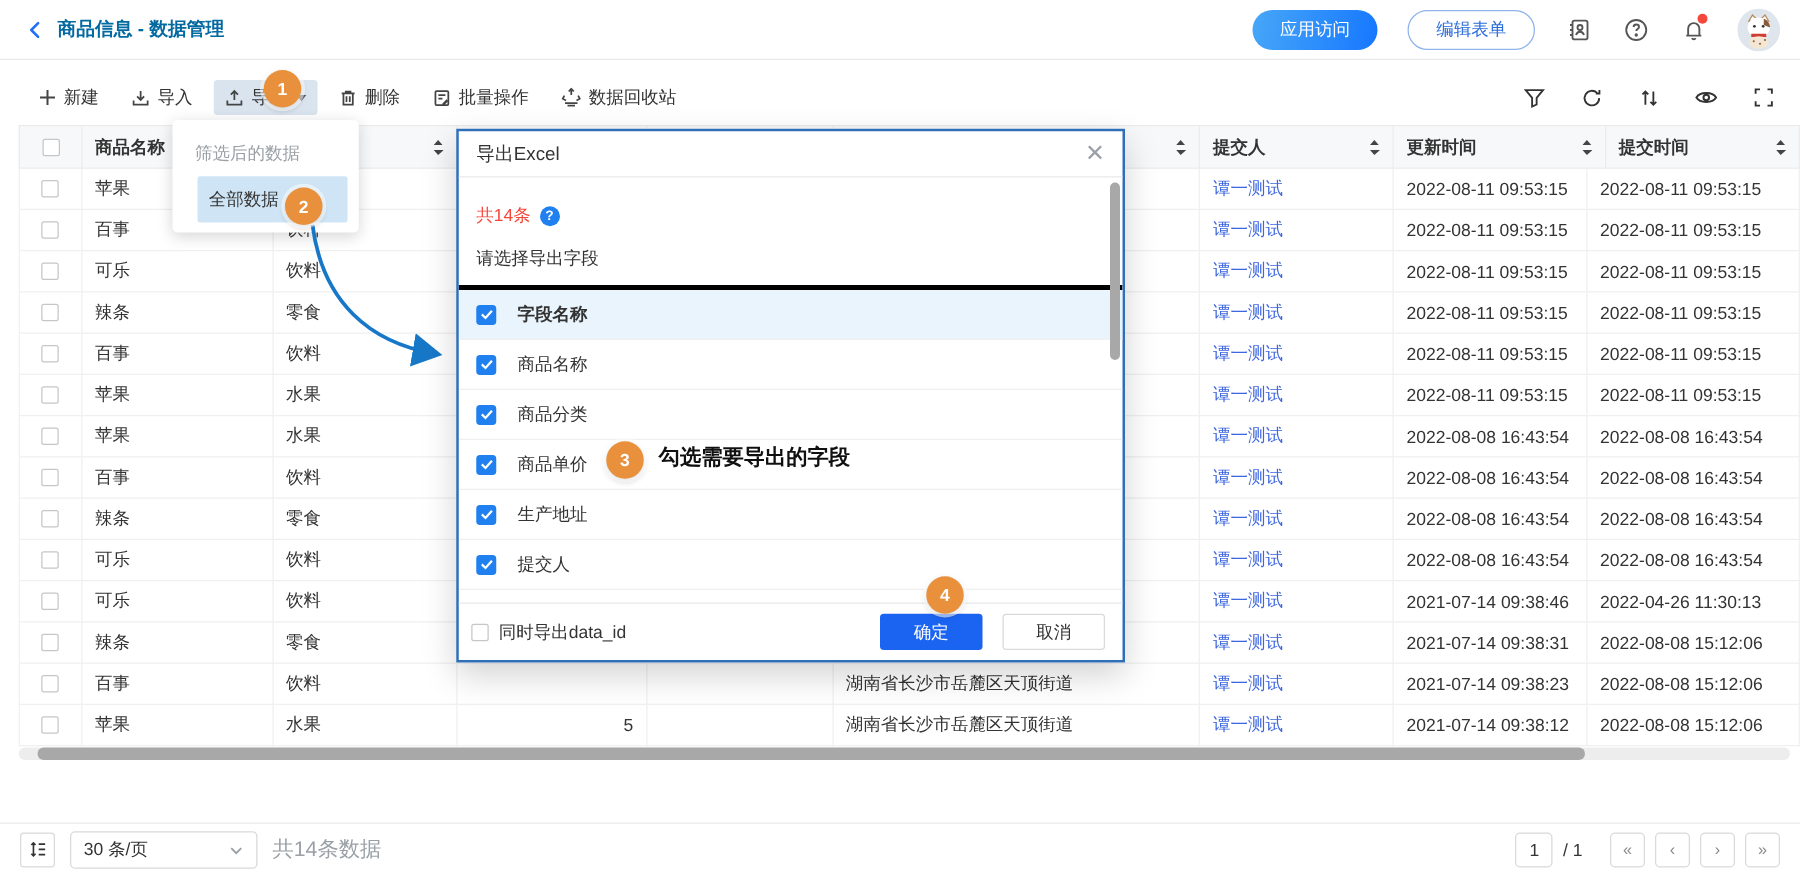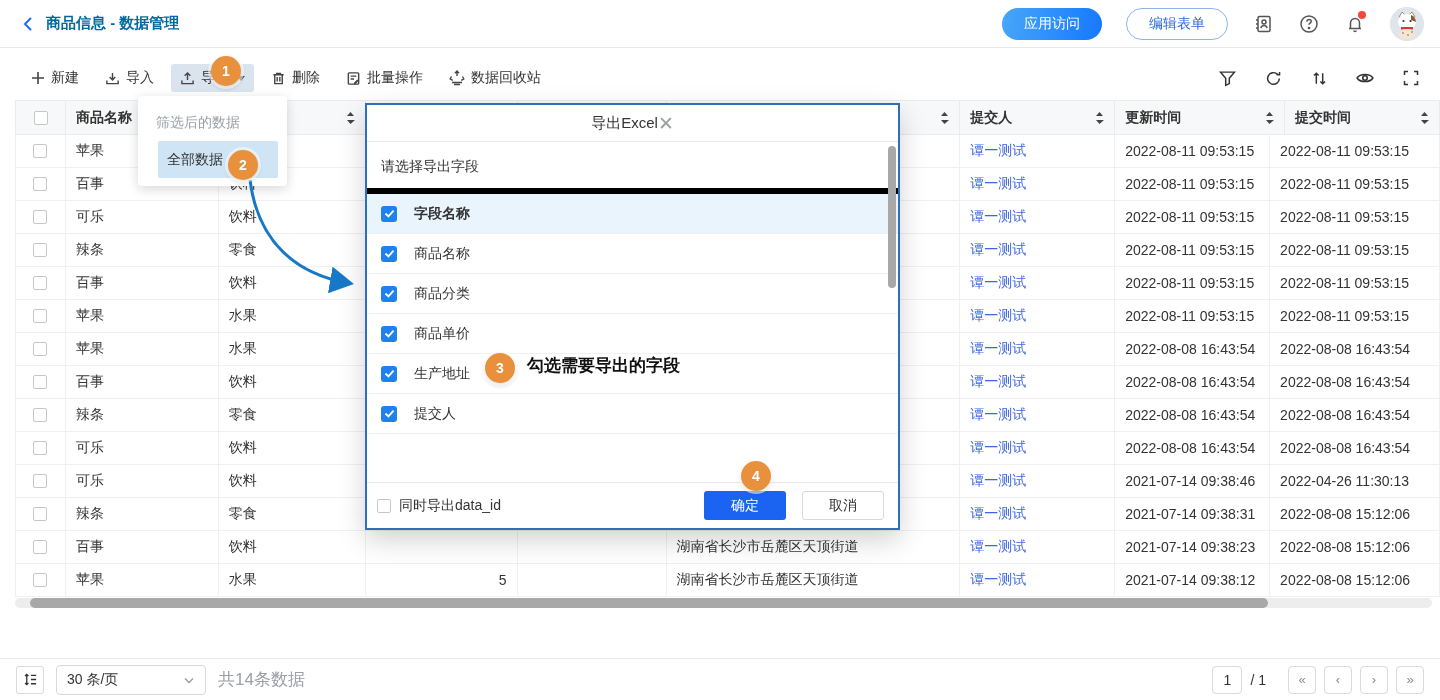--- a/index.html
+++ b/index.html
@@ -74,30 +74,30 @@
     box-shadow:0 3px 12px rgba(0,0,0,0.16); padding:8px 0; z-index:20; }
   .menu-item { height:37px; display:flex; align-items:center; margin:0 9px; padding:0 9px;
     font-size:14px; border-radius:2px; cursor:pointer; }
   .menu-item.disabled { color:#9aa0a6; }
   .menu-item.selected { background:#cfe5f5; color:#333;margin-left:20px; }
 
   
   .dialog { position:absolute; top:103px; left:365px; width:535px; height:427px; background:#fff;
     border:2px solid var(--dlgborder); box-shadow:0 10px 26px rgba(0,0,0,0.18); z-index:30; display:flex; flex-direction:column; }
   .dlg-header { height:37px; border-bottom:1px solid #e9e9e9; display:flex; align-items:center;
-    justify-content:center; padding:0 14px; flex:none; }
+    justify-content:space-between; padding:0 14px; flex:none; }
   .dlg-title { font-size:15px; color:#333; }
   .dlg-close { font-size:19px; color:#9aa0a6; cursor:pointer; line-height:1; }
   .dlg-body { position:relative; flex:1; padding:0 0 0 0; overflow:hidden; }
   .dlg-count-row { display:flex; align-items:center; gap:7px; margin:22px 14px 0; }
   .dlg-count { color:var(--red); font-size:14px; }
   .help-circle { width:16px; height:16px; border-radius:50%; background:var(--accent2); color:#fff;
     font-size:11px; font-weight:700; display:flex; align-items:center; justify-content:center; cursor:pointer; }
   .dlg-hint { margin:16px 14px 12px; font-size:14px; color:#333; }
-  .field-list { position:relative; border-top:6px solid #000000; }
+  .field-list { position:relative; border-top:4px solid #000000; }
   .field-row { height:40px; display:flex; align-items:center; gap:17px; padding:0 14px;
     border-bottom:1px solid #f0f0f0; }
   .field-row.first { background:#e9f4fd; }
   .field-row.first .field-label { font-weight:700; }
   .field-label { font-size:14px; color:#333; }
   .cbx { width:16px; height:16px; border-radius:3px; background:var(--accent2);
     display:flex; align-items:center; justify-content:center; cursor:pointer; flex:none; }
   .list-scroll { position:absolute; right:2px; top:4px; width:8px; height:142px; background:#a8a8a8; border-radius:4px; }
   .dlg-footer { height:46px; border-top:1px solid #e9e9e9; display:flex; align-items:center;
     padding:0 14px 0 10px; gap:16px; flex:none; }
@@ -563,20 +563,24 @@
     <div class="menu-item disabled">筛选后的数据</div>
     <div class="menu-item selected">全部数据</div>
   </div>
 
   <div class="dialog">
     <div class="dlg-header">
       <span class="dlg-title">导出Excel</span>
       <span class="dlg-close">✕</span>
     </div>
     <div class="dlg-body">
+      <div class="dlg-count-row">
+        <span class="dlg-count">共14条</span>
+        <span class="help-circle">?</span>
+      </div>
       <div class="dlg-hint">请选择导出字段</div>
       <div class="field-list" id="fieldList">
           <div class="field-row first">
             <span class="cbx">
               <svg width="11" height="9" viewBox="0 0 12 10">
                 <path d="M1.5 5 4.8 8.2 10.5 1.8" fill="none" stroke="#fff" stroke-width="2"></path>
               </svg>
             </span>
             <span class="field-label">字段名称</span>
           </div>

